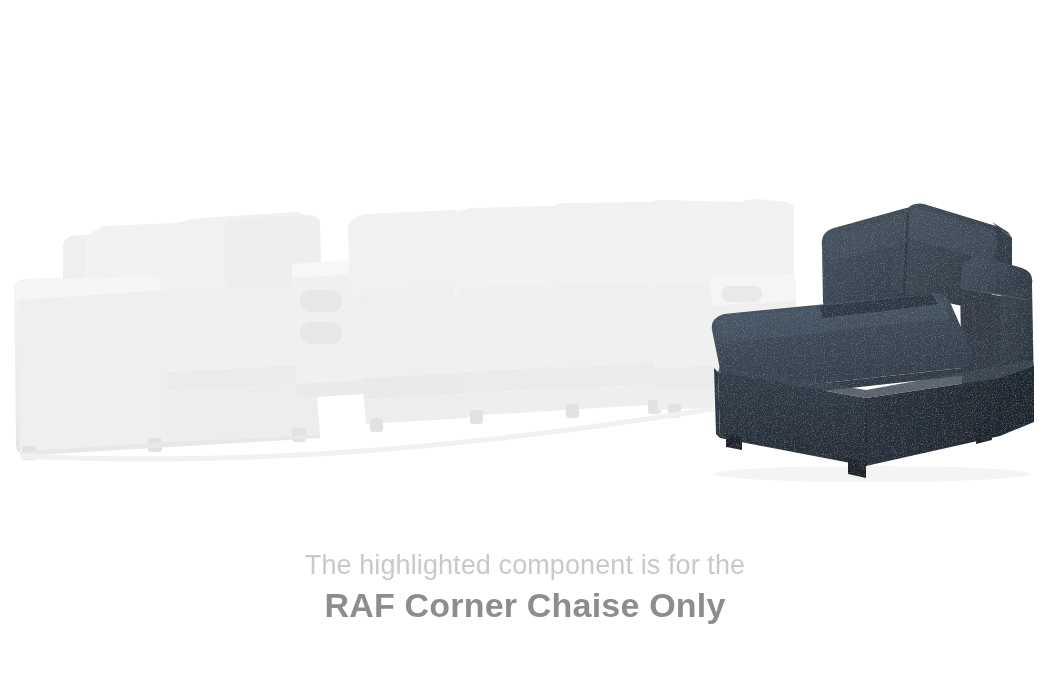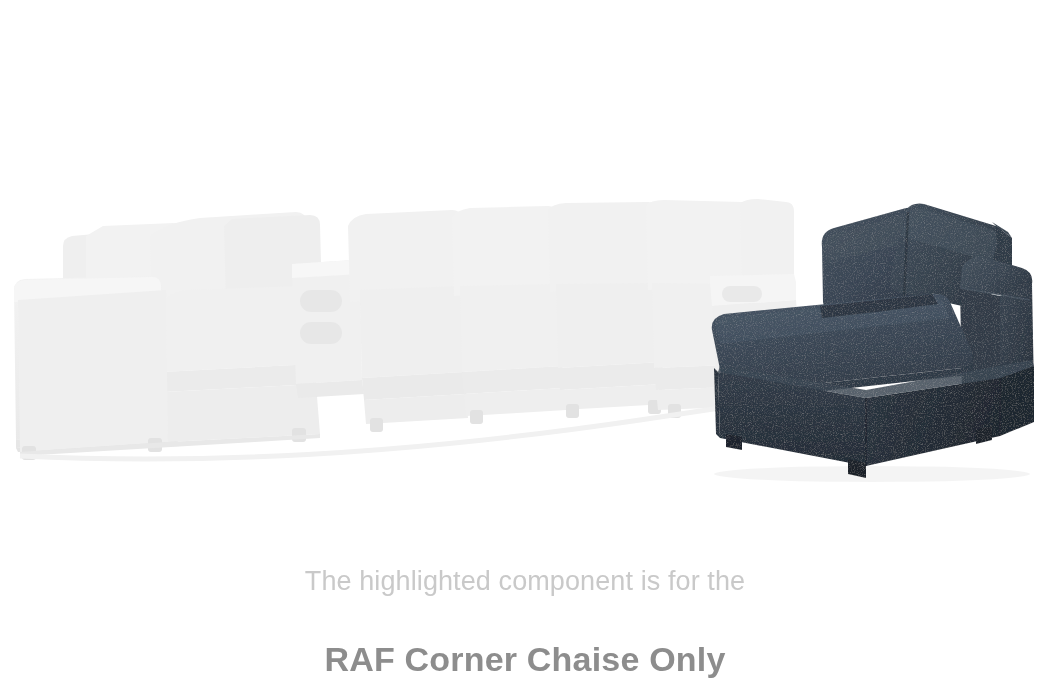--- a/index.html
+++ b/index.html
@@ -22,41 +22,40 @@
     position: absolute;
     left: 0;
     top: 0;
     width: 1050px;
     height: 520px;
     display: block;
   }
   #caption-block {
     position: absolute;
     left: 0;
-    top: 564px;
+    top: 548px;
     width: 1050px;
     text-align: center;
     user-select: none;
   }
   .caption-line-1 {
     font-size: 27px;
     font-weight: 400;
     color: #c9c9c9;
     line-height: 34px;
     letter-spacing: 0.1px;
     white-space: nowrap;
   }
   .caption-line-2 {
     font-size: 34px;
     font-weight: 700;
     color: #8d8d8d;
     line-height: 46px;
     letter-spacing: 0.2px;
     white-space: nowrap;
-    margin-top: 38px;
   }
   .caption-line-3 {
     font-size: 23px;
     font-weight: 400;
     color: #cbcbcb;
     line-height: 30px;
     letter-spacing: 0.1px;
     white-space: nowrap;
   }
 </style>

